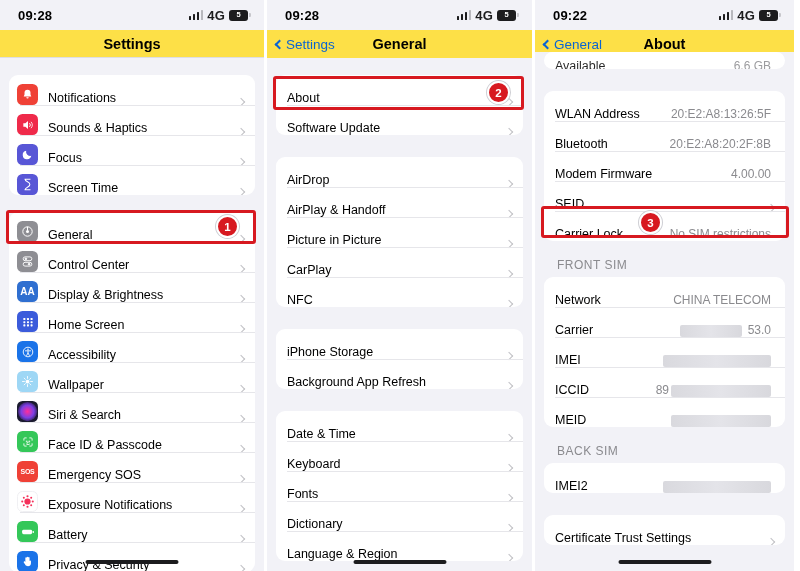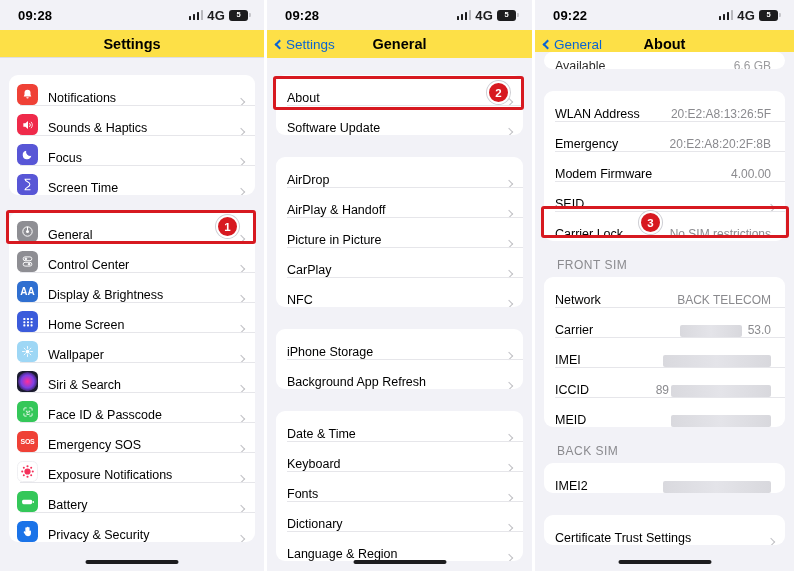--- a/index.html
+++ b/index.html
@@ -313,20 +313,31 @@
                   <rect x="4" y="16" width="3.5" height="3.5" rx="1"></rect>
                   <rect x="10.2" y="16" width="3.5" height="3.5" rx="1"></rect>
                   <rect x="16.4" y="16" width="3.5" height="3.5" rx="1"></rect>
                 </g>
               </svg>
           </div>
           <div class="label">Home Screen</div>
           <div class="chev"></div>
         </div>
         <div class="row with-icon">
+          <div class="icon" style="background:#1a73e8">
+            <svg width="14" height="14" viewBox="0 0 24 24" fill="none" stroke="#fff" stroke-width="1.5">
+                <circle cx="12" cy="12" r="8.2"></circle>
+                <circle cx="12" cy="7.4" r="1.3" fill="#fff" stroke="none"></circle>
+                <path d="M7.5 10h9M12 10v4M12 14l-2.4 4M12 14l2.4 4" stroke-linecap="round"></path>
+              </svg>
+          </div>
+          <div class="label">Accessibility</div>
+          <div class="chev"></div>
+        </div>
+        <div class="row with-icon">
           <div class="icon" style="background:#9ed7f5">
             <svg width="15" height="15" viewBox="0 0 24 24" fill="#fff">
                 <circle cx="12" cy="12" r="3"></circle>
                 <g stroke="#fff" stroke-width="1.4" stroke-linecap="round">
                   <path d="M12 4v3M12 17v3M4 12h3M17 12h3M6.6 6.6l2 2M15.4 15.4l2 2M17.4 6.6l-2 2M8.6 15.4l-2 2"></path>
                 </g>
               </svg>
           </div>
           <div class="label">Wallpaper</div>
           <div class="chev"></div>
@@ -557,21 +568,21 @@
       </div>
 
       <div class="gap-lg"></div>
 
       <div class="card">
         <div class="row">
           <div class="label">WLAN Address</div>
           <div class="value">20:E2:A8:13:26:5F</div>
         </div>
         <div class="row">
-          <div class="label">Emergency</div>
+          <div class="label">Bluetooth</div>
           <div class="value">20:E2:A8:20:2F:8B</div>
         </div>
         <div class="row">
           <div class="label">Modem Firmware</div>
           <div class="value">4.00.00</div>
         </div>
         <div class="row">
           <div class="label">SEID</div>
           <div class="chev"></div>
         </div>
@@ -580,21 +591,21 @@
           <div class="value">No SIM restrictions</div>
         </div>
       </div>
 
       <div class="gap-md"></div>
       <div class="section-header">FRONT SIM</div>
 
       <div class="card">
         <div class="row">
           <div class="label">Network</div>
-          <div class="value">BACK TELECOM</div>
+          <div class="value">CHINA TELECOM</div>
         </div>
         <div class="row">
           <div class="label">Carrier</div>
           <span class="redact" style="width:62px;margin-right:6px;"></span>
           <div class="value">53.0</div>
         </div>
         <div class="row">
           <div class="label">IMEI</div>
           <span class="redact" style="width:108px;margin-right:5px;"></span>
         </div>

